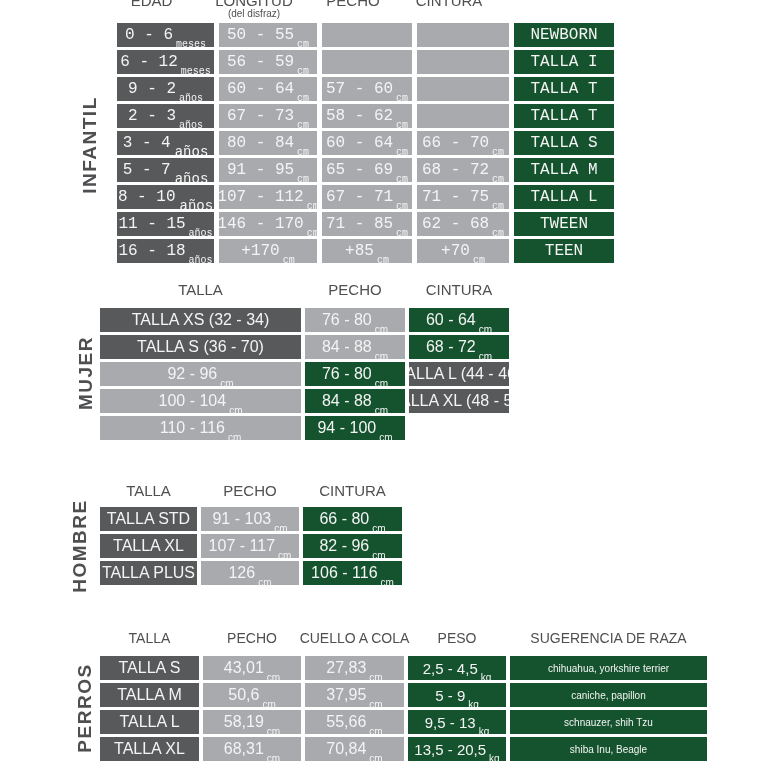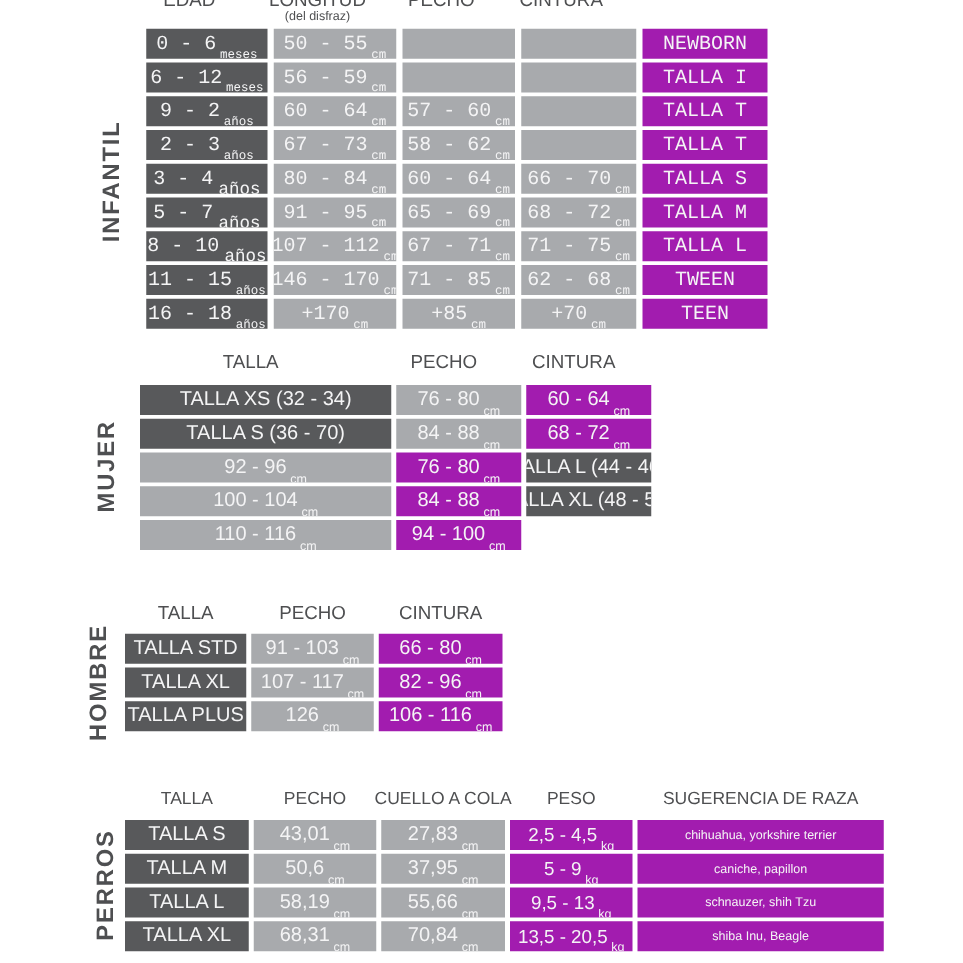--- a/index.html
+++ b/index.html
@@ -8,32 +8,32 @@
     font-family:"Liberation Sans","DejaVu Sans",sans-serif;
   }
   .hdr,.tbl{position:absolute;display:grid;column-gap:5px;row-gap:3px;}
   .hdr{color:#4e4f51;font-size:15px;}
   .hcell{display:flex;flex-direction:column;align-items:center;line-height:1.07;white-space:nowrap;}
   .sub{font-size:10px;text-align:center;}
   .cell{height:24px;display:flex;align-items:center;justify-content:center;
         color:#f4f4f5;font-size:16px;white-space:nowrap;overflow:hidden;}
   .dark{background:#58595b;}
   .light{background:#a8aaad;}
-  .medium{background:#a21caf;text-align:center;}
+  .medium{background:#14532d;text-align:center;}
   .unit{font-size:10px;margin-left:3px;margin-top:18px;}
   .unit-full{font-size:14px;margin-left:4px;}
   .side-label{position:absolute;transform:translate(-50%,-50%) rotate(-90deg);
         font-weight:bold;font-size:19px;letter-spacing:1.5px;color:#4e4f51;white-space:nowrap;}
 
   #hdr-0{left:103px;top:-7px;grid-template-columns:97px 98px 90px 92px 100px;}
   #tbl-0{left:117px;top:23px;grid-template-columns:97px 98px 90px 92px 100px;font-family:Liberation Mono, monospace;}
   #lbl-0{left:90px;top:145px;}
 
   #hdr-1{left:100px;top:282px;grid-template-columns:201px 100px 100px;column-gap:4px;}
-  #tbl-1{left:112px;top:308px;grid-template-columns:201px 100px 100px;column-gap:4px;}
+  #tbl-1{left:100px;top:308px;grid-template-columns:201px 100px 100px;column-gap:4px;}
   #lbl-1{left:86px;top:373px;}
 
   #hdr-2{left:100px;top:483px;grid-template-columns:97px 98px 99px;column-gap:4px;}
   #tbl-2{left:100px;top:507px;grid-template-columns:97px 98px 99px;column-gap:4px;}
   #lbl-2{left:80px;top:546px;}
 
   #hdr-3{left:100px;top:631px;grid-template-columns:99px 98px 99px 98px 197px;column-gap:4px;font-size:14px;}
   #tbl-3{left:100px;top:656px;grid-template-columns:99px 98px 99px 98px 197px;column-gap:4px;}
   #tbl-3 .cell:nth-child(5n){font-size:10px;}
   #tbl-3 .cell:nth-child(5n-1){font-size:15px;}

